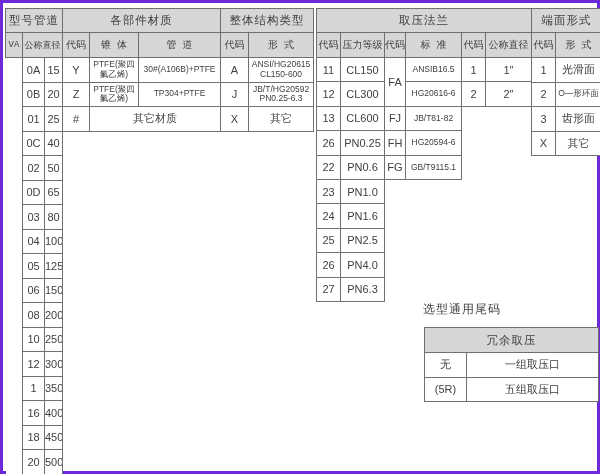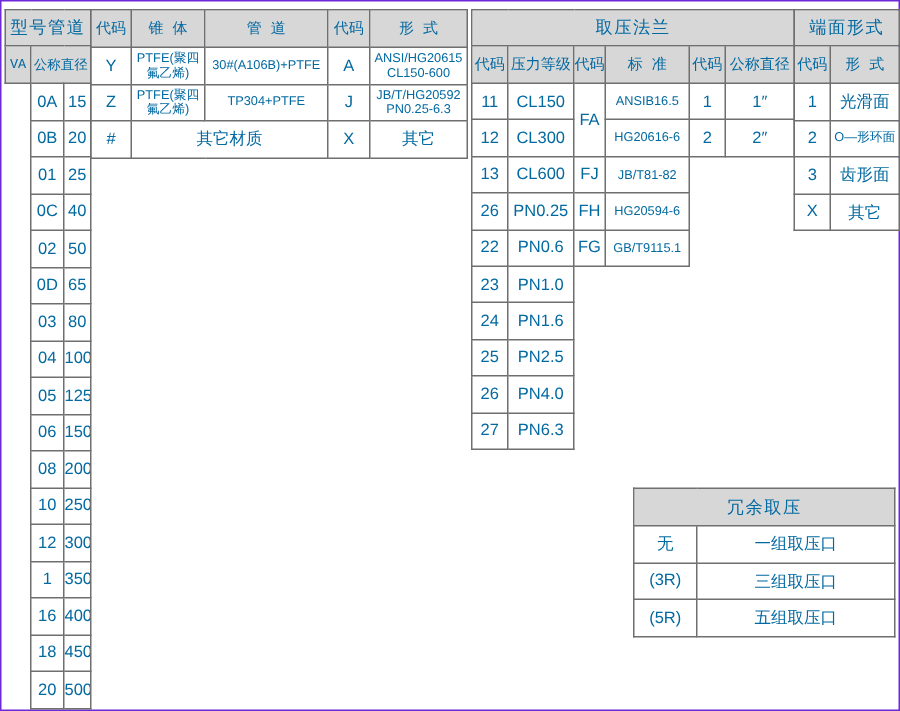--- a/index.html
+++ b/index.html
@@ -1,18 +1,18 @@
 <!DOCTYPE html>
 <html><head>
 <meta charset="utf-8">
 <style>
   html,body{margin:0;padding:0;background:#fff;}
   .page{position:relative;width:600px;height:474px;box-sizing:border-box;
-        border:1px solid #6d28d9;background:#fff;
-        font-family:"Liberation Sans","DejaVu Sans",sans-serif;color:#0369a1;}
+        border:3px solid #6d28d9;background:#fff;
+        font-family:"Liberation Sans","DejaVu Sans",sans-serif;color:#404040;}
   table{position:absolute;border-collapse:collapse;table-layout:fixed;}
   td,th{border:1px solid #6f6f6f;padding:0;text-align:center;vertical-align:middle;
         font-weight:normal;overflow:hidden;white-space:normal;}
   th{background:#d7d7d7;font-size:10px;}
   th.grp{font-size:11.5px;letter-spacing:1px;}
   td{font-size:11px;background:#fff;}
   td.sm{font-size:8.5px;line-height:1.12;}
   td.blank{border:none;}
   th.tiny{font-size:9px;letter-spacing:0;}
   .t-model{left:2px;top:5px;width:57px;}
@@ -122,20 +122,24 @@
 
   <table class="t-mid">
     <colgroup>
         <col style="width:27px">
         <col style="width:49px">
         <col style="width:82px">
         <col style="width:28px">
         <col style="width:65px">
       </colgroup>
     <tbody>
+        <tr class="h1">
+      <th class="grp" colspan="3">各部件材质</th>
+      <th class="grp" colspan="2">整体结构类型</th>
+    </tr>
     <tr class="h2">
       <th>代码</th>
       <th>锥 体</th>
       <th>管 道</th>
       <th>代码</th>
       <th>形 式</th>
     </tr>
     <tr>
       <td>Y</td>
       <td class="sm">PTFE(聚四氟乙烯)</td>
@@ -261,38 +265,35 @@
           <td>3</td>
           <td>齿形面</td>
         </tr>
     <tr>
           <td>X</td>
           <td>其它</td>
         </tr>
   </tbody>
     </table>
 
+  <div class="suffix-label">选型通用尾码</div>
 
   <table class="t-suffix">
     <colgroup>
         <col style="width:42px">
         <col style="width:132px">
       </colgroup>
     <tbody>
         <tr class="h2">
       <th class="grp" colspan="2">冗余取压</th>
     </tr>
     <tr>
           <td>无</td>
           <td>一组取压口</td>
         </tr>
     <tr>
-          <td>(3R)</td>
-          <td>三组取压口</td>
-        </tr>
-    <tr>
           <td>(5R)</td>
           <td>五组取压口</td>
         </tr>
   </tbody>
     </table>
 
 </div>
 
 </body></html>

